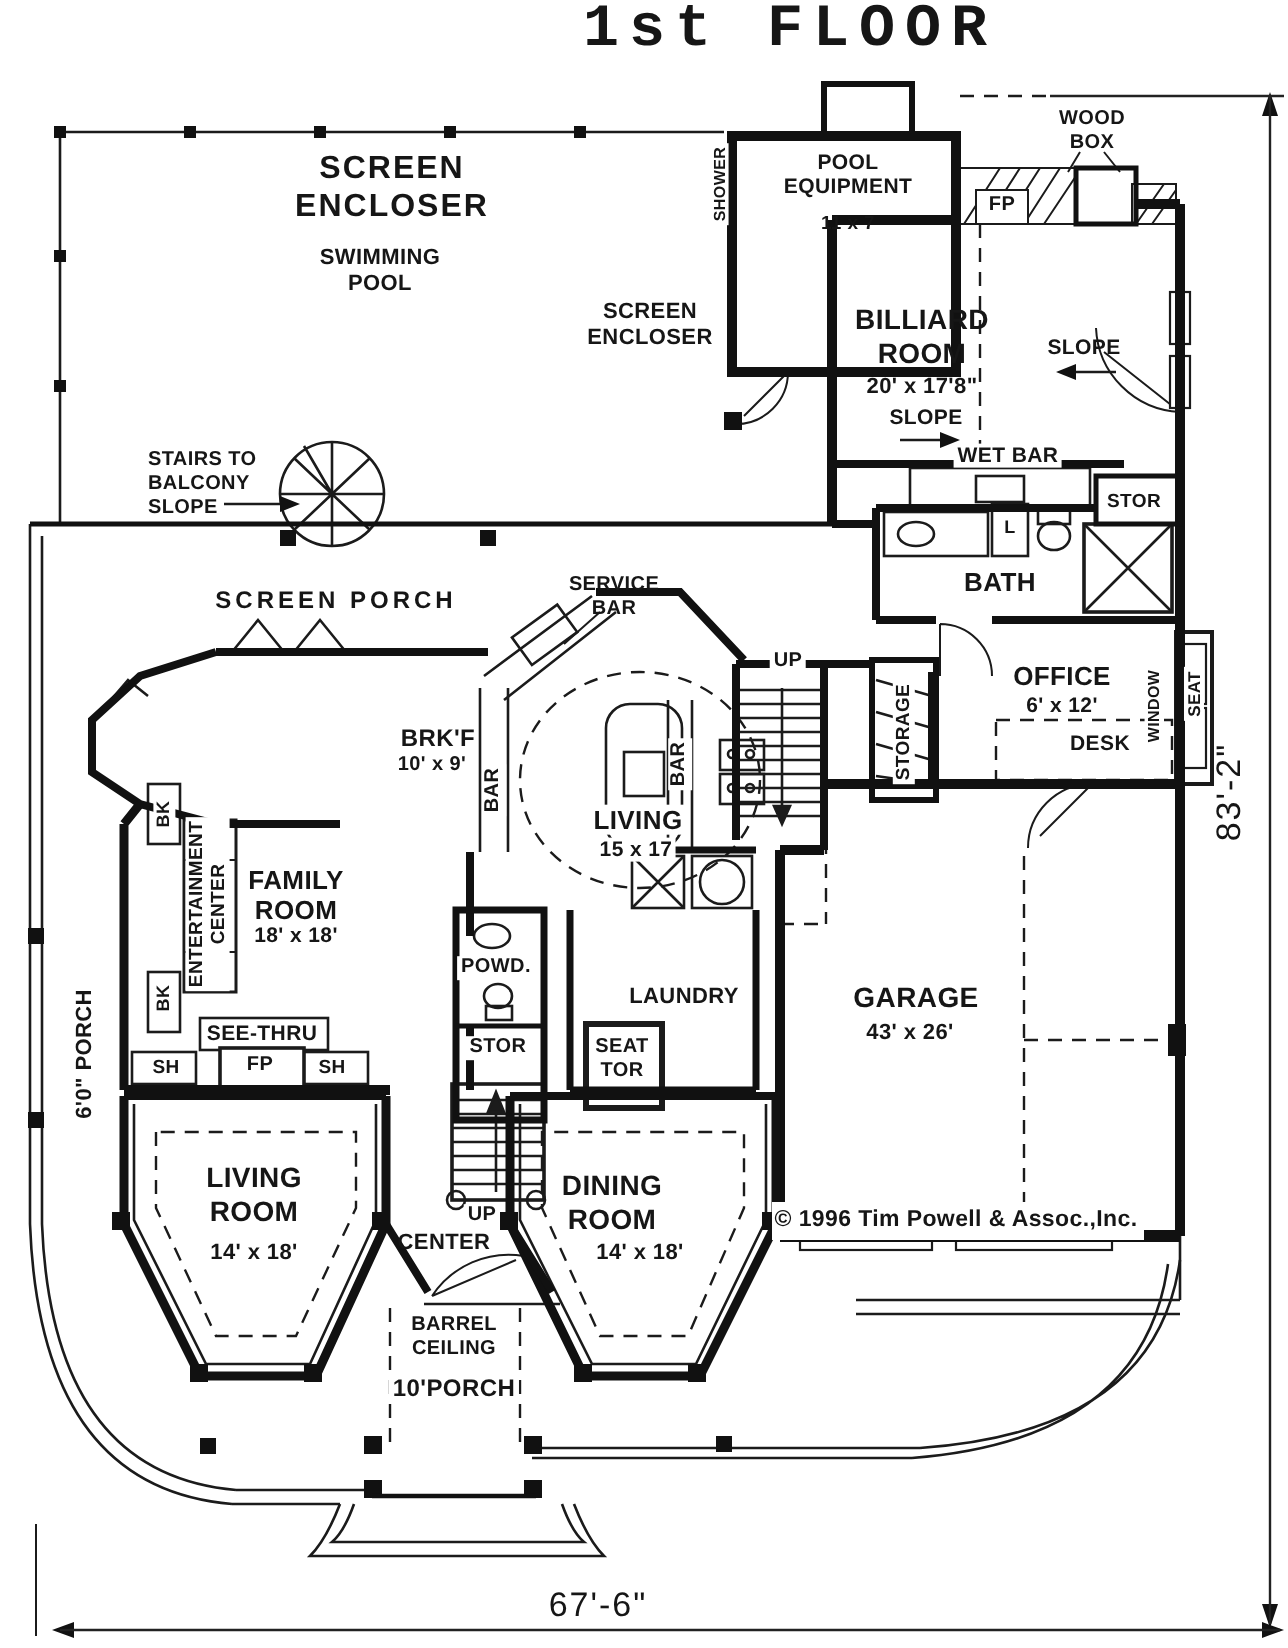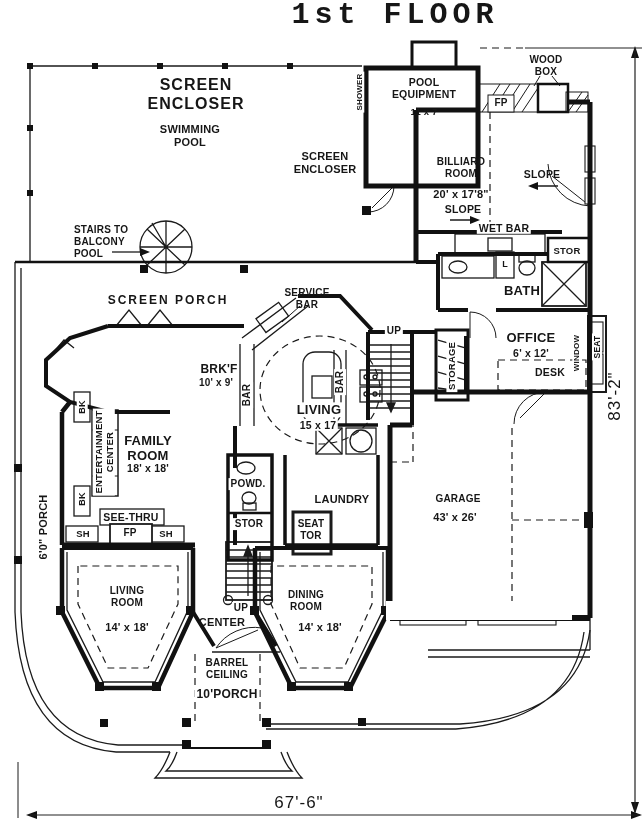--- a/index.html
+++ b/index.html
@@ -9,21 +9,21 @@
   .lbl{position:absolute;transform:translate(-50%,-50%);white-space:pre-line;text-align:center;
        font-weight:bold;color:#161616;line-height:1.18;letter-spacing:.2px;}
   .v{transform:translate(-50%,-50%) rotate(-90deg);}
   .left{transform:translate(0,-50%);text-align:left;}
   .bg{background:#fff;padding:0 2px;}
   .t{font-family:"Liberation Mono","DejaVu Sans Mono",monospace;font-weight:700;
      font-size:30px;letter-spacing:5px;white-space:nowrap;}
   .dim{font-weight:400;font-size:17px;letter-spacing:1px;white-space:nowrap;}
   .s8{font-size:8px;}.s85{font-size:8.5px;}.s9{font-size:9px;}.s95{font-size:9.5px;}
   .s10{font-size:10px;}.s105{font-size:10.5px;}.s11{font-size:11px;}.s115{font-size:11.5px;}
-  .s12{font-size:12px;}.s13{font-size:13px;}.s14{font-size:10px;}.s16{font-size:16px;}
+  .s12{font-size:12px;}.s13{font-size:13px;}.s14{font-size:14px;}.s16{font-size:16px;}
   .ls2{letter-spacing:2px;}
   .nw{white-space:nowrap;}
 </style>
 </head>
 <body>
 
 <div id="plan">
 
 <svg id="drawing" width="644" height="824" viewBox="0 0 644 824" xmlns="http://www.w3.org/2000/svg">
 
@@ -247,41 +247,41 @@
   <div class="lbl t" style="left:395px;top:16px">1st FLOOR</div>
 
   <div class="lbl s16" style="left:196px;top:95px;letter-spacing:1px">SCREEN
 ENCLOSER</div>
   <div class="lbl s11" style="left:190px;top:136px">SWIMMING
 POOL</div>
   <div class="lbl s11" style="left:325px;top:163px">SCREEN
 ENCLOSER</div>
   <div class="lbl s10 left" style="left:74px;top:242px">STAIRS TO
 BALCONY
-POOL</div>
+SLOPE</div>
   <div class="lbl s12 ls2 nw" style="left:168px;top:300px">SCREEN PORCH</div>
   <div class="lbl s10" style="left:307px;top:299px">SERVICE
 BAR</div>
 
   <div class="lbl s105" style="left:424px;top:88px">POOL
 EQUIPMENT</div>
   <div class="lbl s95" style="left:424px;top:112px">11 x 7</div>
   <div class="lbl s8 v bg" style="left:360px;top:92px">SHOWER</div>
   <div class="lbl s10" style="left:546px;top:66px">WOOD
 BOX</div>
   <div class="lbl s10" style="left:501px;top:103px">FP</div>
 
   <div class="lbl s14" style="left:461px;top:168px">BILLIARD
 ROOM</div>
   <div class="lbl s11 nw" style="left:461px;top:194px">20' x 17'8"</div>
   <div class="lbl s105" style="left:542px;top:174px">SLOPE</div>
   <div class="lbl s105" style="left:463px;top:209px">SLOPE</div>
   <div class="lbl s105 nw bg" style="left:504px;top:228px">WET BAR</div>
   <div class="lbl s95 bg" style="left:567px;top:251px">STOR</div>
-  <div class="lbl s13" style="left:522px;top:291px">BATH</div>
+  <div class="lbl s13" style="left:500px;top:291px">BATH</div>
   <div class="lbl s9" style="left:505px;top:264px">L</div>
 
   <div class="lbl s13" style="left:531px;top:338px">OFFICE</div>
   <div class="lbl s105 nw" style="left:531px;top:353px">6' x 12'</div>
   <div class="lbl s105 bg" style="left:550px;top:372px">DESK</div>
   <div class="lbl s8 v bg" style="left:577px;top:353px">WINDOW</div>
   <div class="lbl s85 v bg" style="left:597px;top:347px">SEAT</div>
 
   <div class="lbl s12" style="left:219px;top:369px">BRK'F</div>
   <div class="lbl s10 nw" style="left:216px;top:383px">10' x 9'</div>
@@ -315,20 +315,21 @@
 
   <div class="lbl s14" style="left:127px;top:597px">LIVING
 ROOM</div>
   <div class="lbl s11 nw" style="left:127px;top:627px">14' x 18'</div>
   <div class="lbl s10 bg" style="left:241px;top:608px">UP</div>
   <div class="lbl s11" style="left:222px;top:622px">CENTER</div>
   <div class="lbl s14" style="left:306px;top:601px">DINING
 ROOM</div>
   <div class="lbl s11 nw" style="left:320px;top:627px">14' x 18'</div>
 
+  <div class="lbl s115 nw" style="left:478px;top:611px">© 1996 Tim Powell &amp; Assoc.,Inc.</div>
 
   <div class="lbl s10 bg" style="left:227px;top:669px">BARREL
 CEILING</div>
   <div class="lbl s12 nw bg" style="left:227px;top:694px">10'PORCH</div>
   <div class="lbl s11 v nw" style="left:43px;top:527px">6'0" PORCH</div>
 
   <div class="lbl dim v" style="left:615px;top:396px">83'-2"</div>
   <div class="lbl dim bg" style="left:299px;top:803px">67'-6"</div>
 </div>
 

